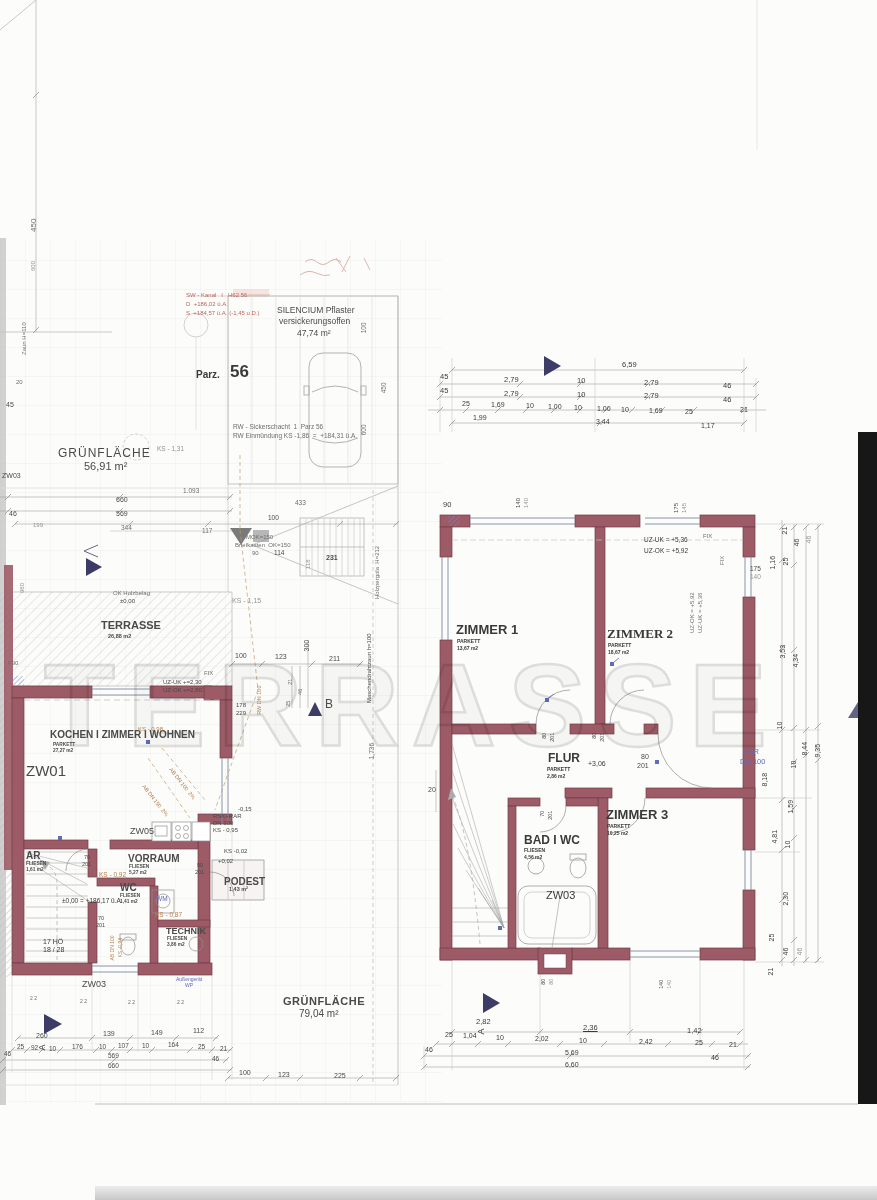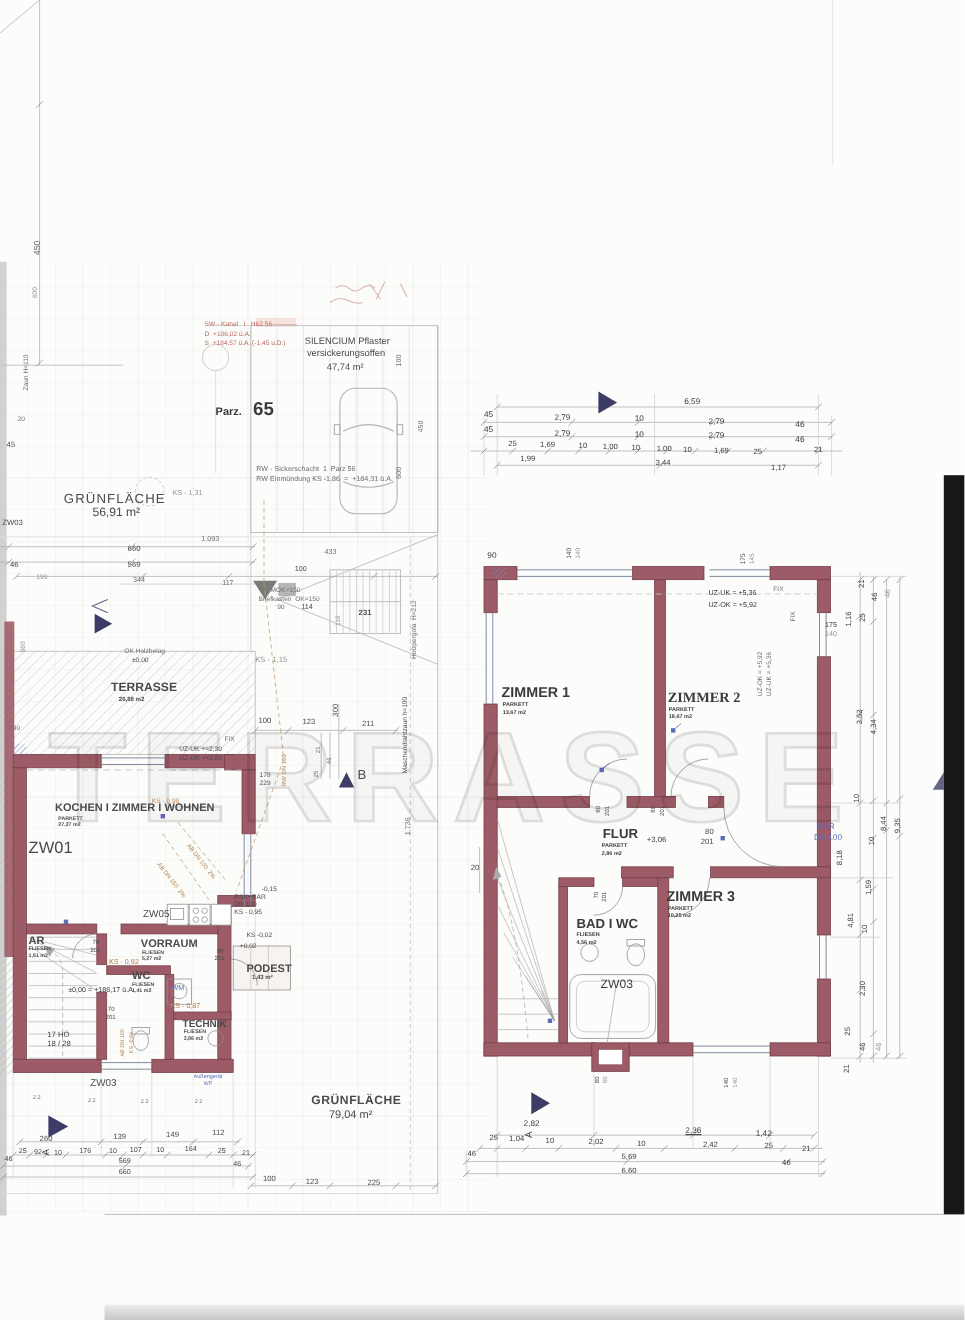--- a/index.html
+++ b/index.html
@@ -479,21 +479,21 @@
   <div id="anno-layer">
       <span class="anno c-g5" style="left: 34px; top: 228px; font-size: 8px; transform-origin: 0px 50%; transform: rotate(-90deg);">450</span>
       <span class="anno c-red" style="left: 186px; top: 292px; font-size: 6px;">SW - Kanal   I   H62 56</span>
       <span class="anno c-red" style="left: 186px; top: 301px; font-size: 6px;">D  +186,02 ü.A.</span>
       <span class="anno c-red" style="left: 186px; top: 310px; font-size: 6px;">S  +184,57 ü.A. (-1,45 u.D.)</span>
       <span class="anno c-g4" style="left: 277px; top: 306px; font-size: 8.5px;">SILENCIUM Pflaster</span>
       <span class="anno c-g4" style="left: 279px; top: 317px; font-size: 8.5px;">versickerungsoffen</span>
       <span class="anno c-g4" style="left: 297px; top: 329px; font-size: 8.5px;">47,74 m²</span>
       <span class="anno c-g5" style="left: 364px; top: 330px; font-size: 6.5px; transform-origin: 0px 50%; transform: rotate(-90deg);">100</span>
       <span class="anno c-g3 b" style="left: 196px; top: 370px; font-size: 10px;">Parz.</span>
-      <span class="anno c-g3 b" style="left: 230px; top: 363px; font-size: 17px;">65</span>
+      <span class="anno c-g3 b" style="left: 230px; top: 363px; font-size: 17px;">56</span>
       <span class="anno c-g5" style="left: 384px; top: 390px; font-size: 6.5px; transform-origin: 0px 50%; transform: rotate(-90deg);">450</span>
       <span class="anno c-g5" style="left: 364px; top: 432px; font-size: 6.5px; transform-origin: 0px 50%; transform: rotate(-90deg);">600</span>
       <span class="anno c-g5" style="left: 233px; top: 424px; font-size: 6.5px;">RW - Sickerschacht  1  Parz 56</span>
       <span class="anno c-g5" style="left: 233px; top: 433px; font-size: 6.5px;">RW Einmündung KS -1,86  =  +184,31 ü.A.</span>
       <span class="anno c-g6" style="left: 157px; top: 446px; font-size: 6.5px;">KS - 1,31</span>
       <span class="anno c-g4" style="left: 58px; top: 447px; font-size: 12px; letter-spacing: 1px;">GRÜNFLÄCHE</span>
       <span class="anno c-g4" style="left: 84px; top: 461px; font-size: 11px;">56,91 m²</span>
       <span class="anno c-g4" style="left: 2px; top: 472px; font-size: 7px;">ZW03</span>
       <span class="anno c-g5" style="left: 24px; top: 352px; font-size: 6px; transform-origin: 0px 50%; transform: rotate(-90deg);">Zaun H=110</span>
       <span class="anno c-g6" style="left: 33px; top: 268px; font-size: 6px; transform-origin: 0px 50%; transform: rotate(-90deg);">600</span>
@@ -695,21 +695,21 @@
       <span class="anno c-g3 b" style="left: 524px; top: 834px; font-size: 12px;">BAD I WC</span>
       <span class="anno c-g3 b" style="left: 524px; top: 848px; font-size: 5px;">FLIESEN</span>
       <span class="anno c-g3 b" style="left: 524px; top: 855px; font-size: 5px;">4,56 m2</span>
       <span class="anno c-g3" style="left: 546px; top: 890px; font-size: 11px;">ZW03</span>
       <span class="anno c-g4" style="left: 544px; top: 982px; font-size: 5.5px; transform-origin: 0px 50%; transform: rotate(-90deg);">80</span>
       <span class="anno c-g6" style="left: 552px; top: 982px; font-size: 5.5px; transform-origin: 0px 50%; transform: rotate(-90deg);">80</span>
       <span class="anno c-g4" style="left: 662px; top: 986px; font-size: 5.5px; transform-origin: 0px 50%; transform: rotate(-90deg);">140</span>
       <span class="anno c-g6" style="left: 670px; top: 986px; font-size: 5.5px; transform-origin: 0px 50%; transform: rotate(-90deg);">140</span>
       <span class="anno c-g3" style="left: 481px; top: 1030px; font-size: 9px; transform-origin: 0px 50%; transform: rotate(-90deg);">A</span>
       <span class="anno c-g3" style="left: 476px; top: 1018px; font-size: 7.5px;">2,82</span>
-      <span class="anno c-g3" style="left: 623px; top: 1024px; font-size: 7.5px; text-decoration: underline;">2,36</span>
+      <span class="anno c-g3" style="left: 583px; top: 1024px; font-size: 7.5px; text-decoration: underline;">2,36</span>
       <span class="anno c-g3" style="left: 687px; top: 1027px; font-size: 7.5px;">1,42</span>
       <span class="anno c-g3" style="left: 445px; top: 1031px; font-size: 7px;">25</span>
       <span class="anno c-g3" style="left: 463px; top: 1032px; font-size: 7px;">1,04</span>
       <span class="anno c-g3" style="left: 496px; top: 1034px; font-size: 7px;">10</span>
       <span class="anno c-g3" style="left: 535px; top: 1035px; font-size: 7px;">2,02</span>
       <span class="anno c-g3" style="left: 579px; top: 1037px; font-size: 7px;">10</span>
       <span class="anno c-g3" style="left: 639px; top: 1038px; font-size: 7px;">2,42</span>
       <span class="anno c-g3" style="left: 695px; top: 1039px; font-size: 7px;">25</span>
       <span class="anno c-g3" style="left: 729px; top: 1041px; font-size: 7px;">21</span>
       <span class="anno c-g3" style="left: 425px; top: 1046px; font-size: 7px;">46</span>

